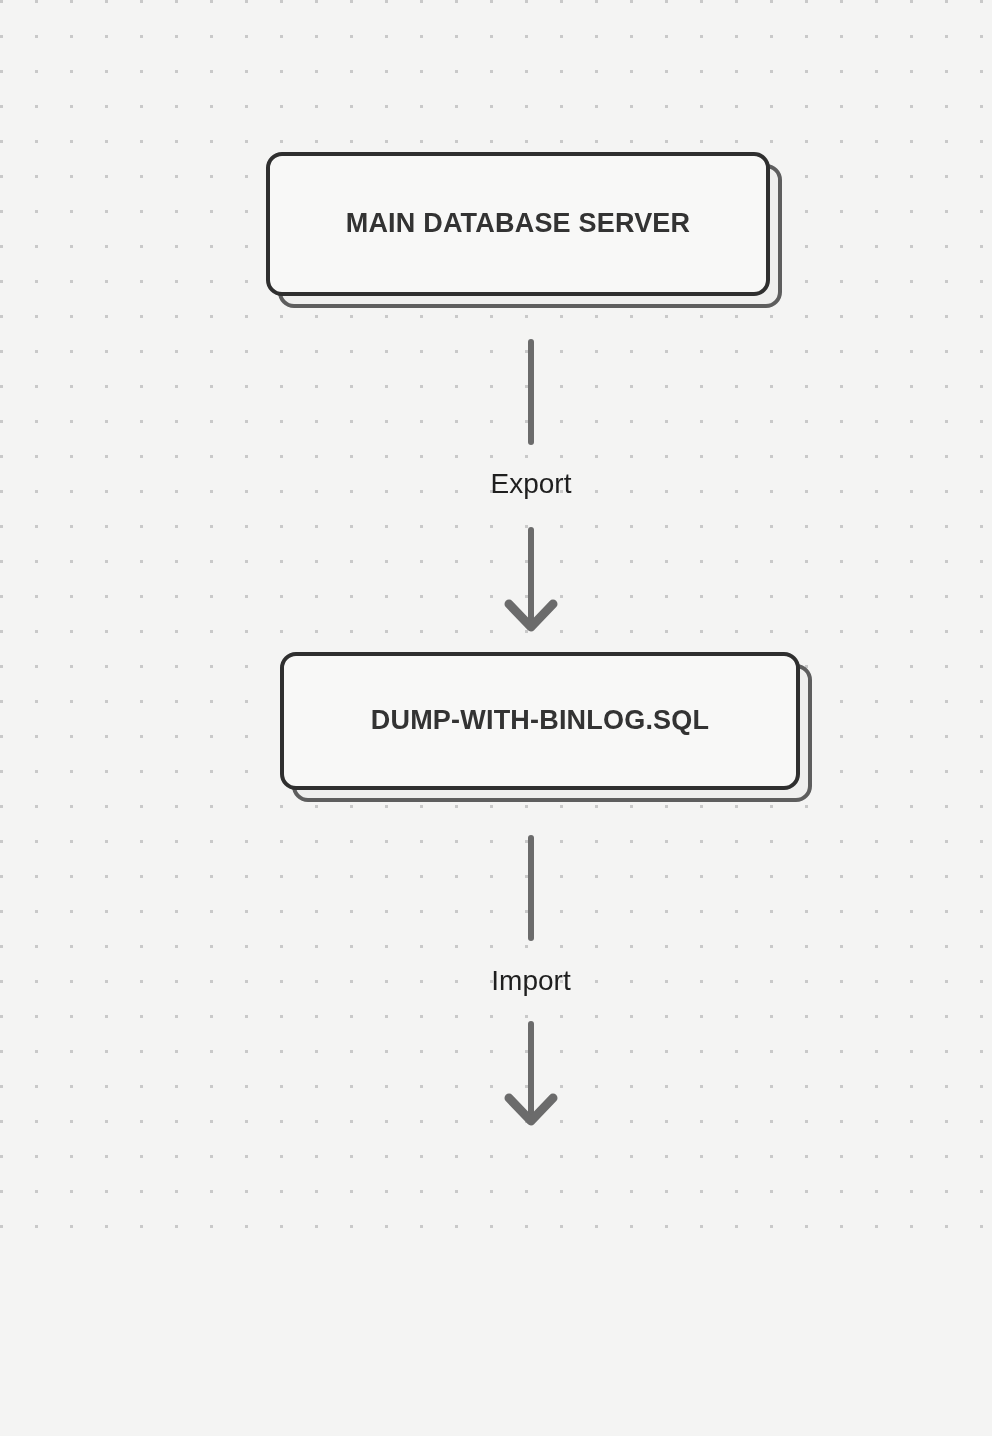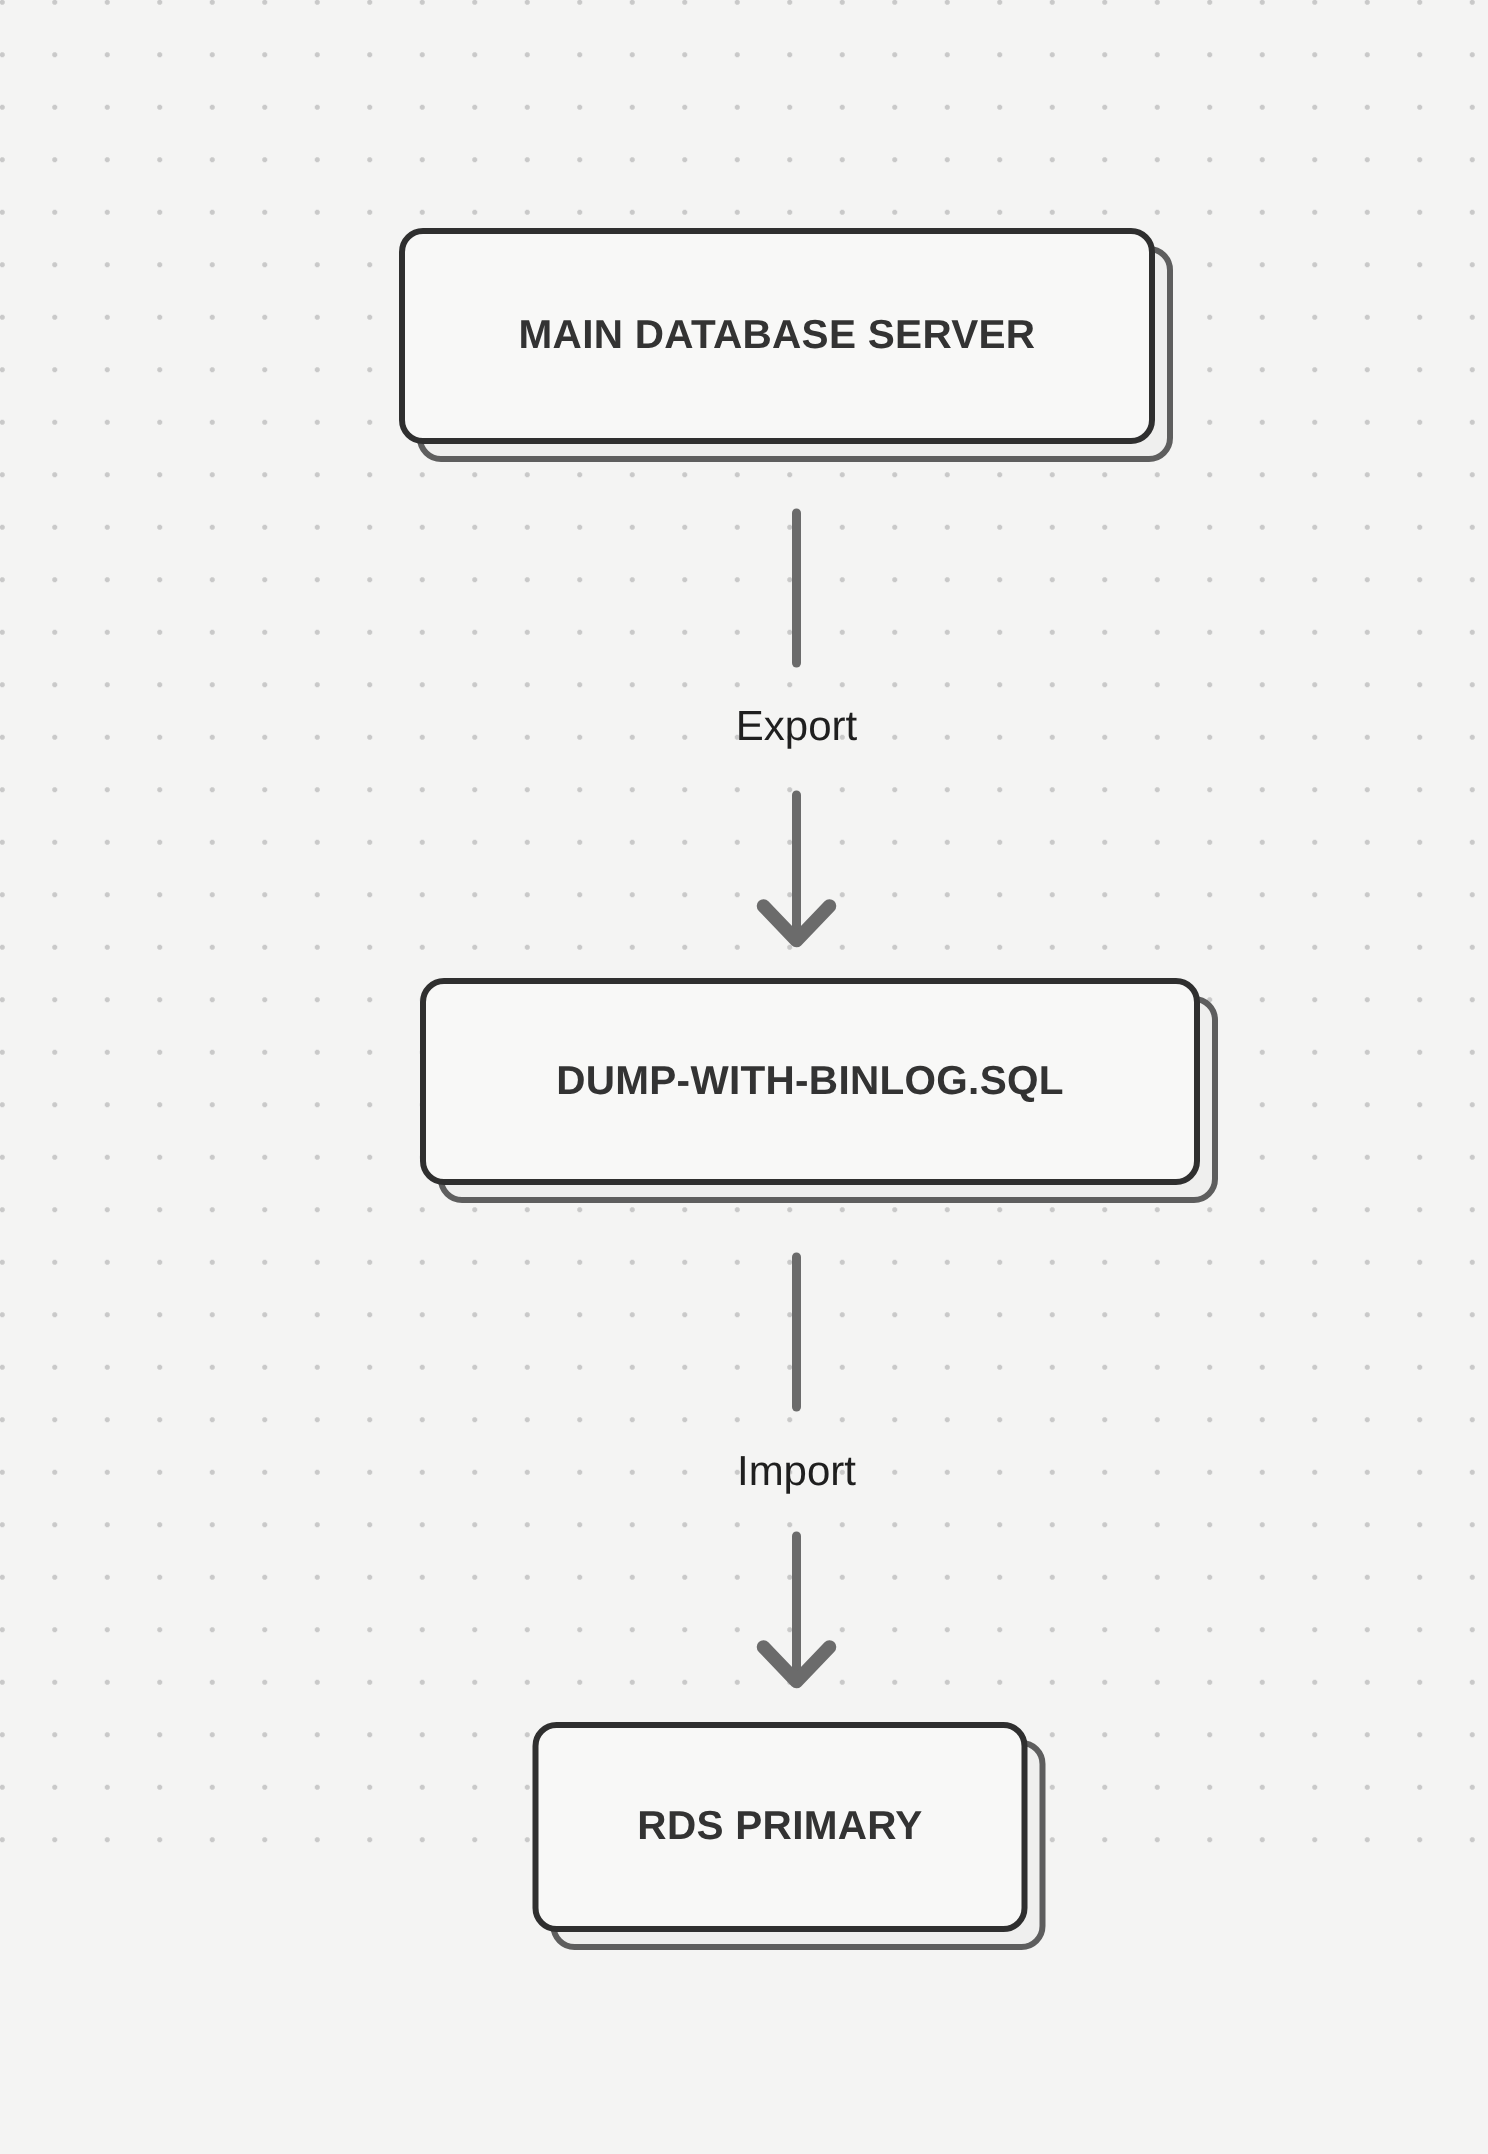--- a/index.html
+++ b/index.html
@@ -123,20 +123,14 @@
 
   <div class="connector" id="connector-import">
     <svg width="992" height="300" viewBox="0 0 992 300">
       <line x1="531" y1="6" x2="531" y2="106" stroke="#6b6b6b" stroke-width="6" stroke-linecap="round"></line>
       <line x1="531" y1="192" x2="531" y2="286" stroke="#6b6b6b" stroke-width="6" stroke-linecap="round"></line>
       <polyline points="509,266 531,289 553,266" fill="none" stroke="#6b6b6b" stroke-width="9" stroke-linecap="round" stroke-linejoin="round"></polyline>
     </svg>
   </div>
   <div class="edge-label" id="label-import">Import</div>
 
-  <div class="node" id="node-rds-primary">
-    <div class="card-shadow"></div>
-    <div class="card-main">
-      <span class="card-label">RDS PRIMARY</span>
-    </div>
-  </div>
 
 </div>
 
 </body></html>

